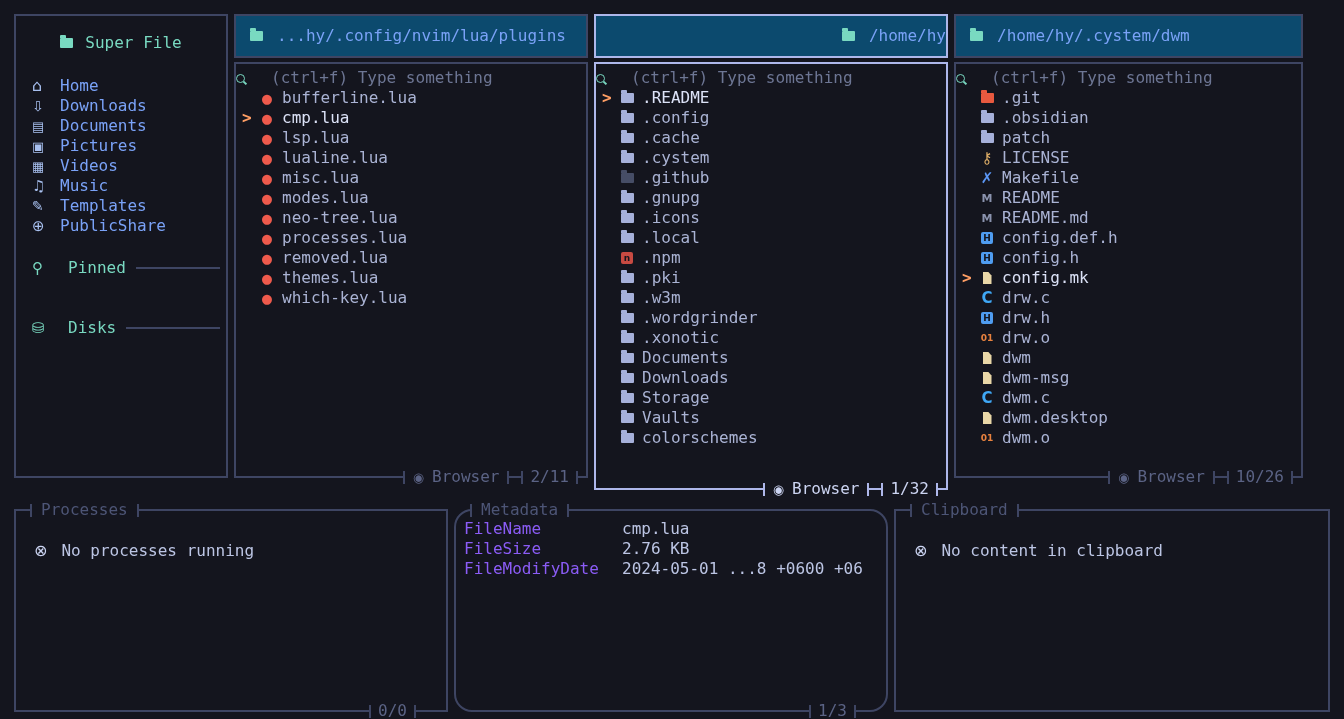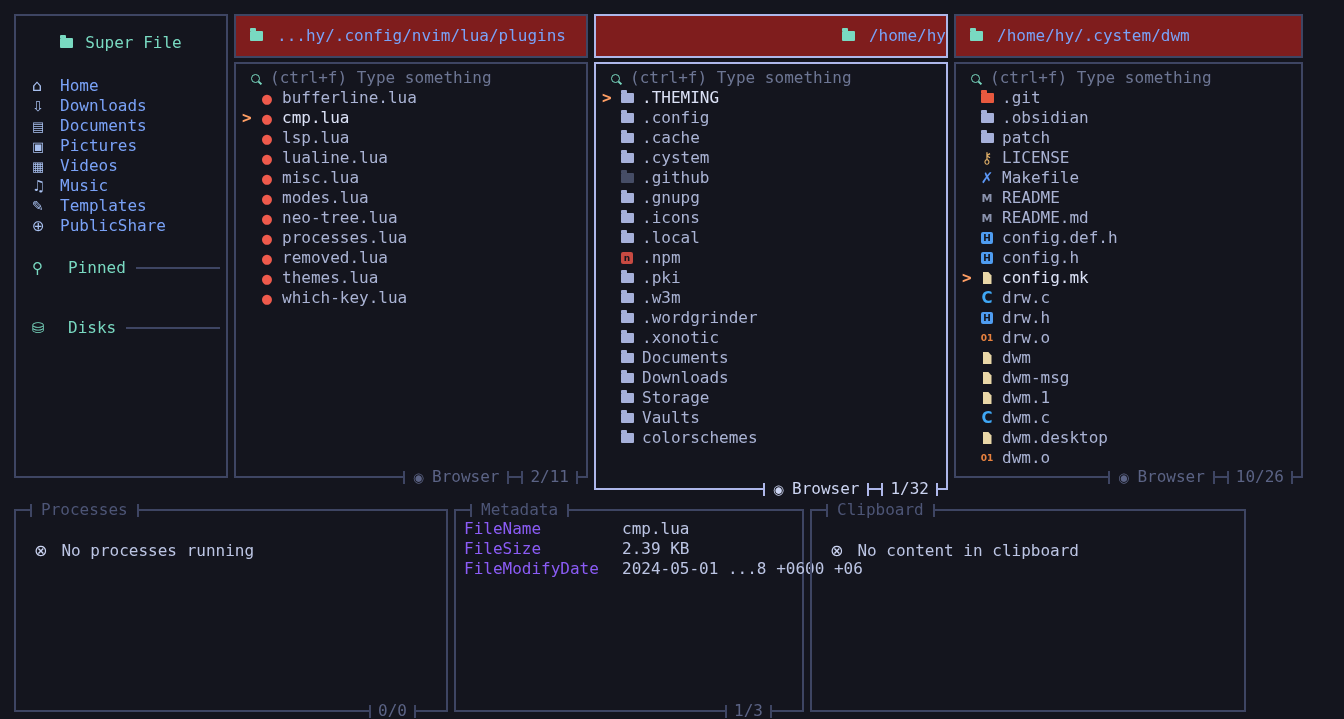--- a/index.html
+++ b/index.html
@@ -19,46 +19,46 @@
   .sb-item{height:20px;display:flex;align-items:center;padding-left:16px;cursor:default;}
   .sb-ico{width:20px;flex:none;display:flex;align-items:center;justify-content:center;margin-right:8px;}
   .sb-label{color:#7aa2f7;}
   .sb-section{margin-top:22px;display:flex;align-items:center;padding-left:16px;}
   .sb-section.disks{margin-top:40px;}
   .sb-sec-label{color:#79d9c1;margin-left:8px;}
   .sb-line{flex:1;height:2px;background:#3e4563;margin:0 6px 0 10px;}
   
   .panel{width:354px;display:flex;flex-direction:column;flex:none;}
   .panel.p3{width:349px;}
-  .panel-header{height:44px;box-sizing:border-box;border:2px solid #3e4563;background:#7f1d1d;
+  .panel-header{height:44px;box-sizing:border-box;border:2px solid #3e4563;background:#0c4a6e;
                 display:flex;align-items:center;padding-left:14px;gap:14px;margin-bottom:4px;}
   .path{color:#7aa2f7;}
   .panel-body{height:416px;box-sizing:border-box;border:2px solid #3e4563;position:relative;
               padding-top:4px;}
   .panel.active .panel-header,.panel.active .panel-body{border-color:#aeb7ea;justify-content:flex-end;}
   .panel.active .panel-body{height:428px;}
-  .search-row{height:20px;display:flex;align-items:center;gap:10px;padding-left:15px;color:#6d7694;}
+  .search-row{height:20px;display:flex;align-items:center;gap:26px;padding-left:0;color:#6d7694;}
   .file-row{height:20px;display:flex;align-items:center;padding-left:4px;}
   .cursor{width:16px;flex:none;color:#ff9e64;font-weight:bold;padding-left:2px;}
   .icon-cell{width:18px;flex:none;display:flex;align-items:center;justify-content:center;margin-right:6px;}
   .fname{color:#aab3d4;white-space:pre;}
   .file-row.selected .fname{color:#dce2f7;}
   
   .panel-footer{position:absolute;right:8px;bottom:-11px;height:20px;display:flex;align-items:center;
                 background:#14151e;color:#5b6385;}
   .tee{width:2px;height:13px;background:#3e4563;flex:none;}
   .fdash{width:12px;height:2px;background:#3e4563;flex:none;}
   .flabel{padding:0 8px;display:flex;align-items:center;gap:8px;}
   .fcount{padding:0 7px;}
   .panel.active .panel-footer{color:#ccd4f2;}
   .panel.active .tee,.panel.active .fdash{background:#aeb7ea;}
   
   .bottom-row{display:flex;gap:6px;margin-top:19px;}
   .info-panel{box-sizing:border-box;border:2px solid #3e4563;height:203px;position:relative;}
-  .info-panel.w1{width:434px;} .info-panel.w2{width:350px;} .info-panel.w3{width:436px;}
+  .info-panel.w1{width:434px;} .info-panel.w2{width:434px;border-radius:18px;} .info-panel.w3{width:436px;}
   .info-title{position:absolute;top:-11px;left:14px;height:20px;display:flex;align-items:center;
               background:#14151e;color:#4d5576;}
   .info-title .tlabel{padding:0 9px;}
   .empty-msg{margin:30px 0 0 18px;display:flex;align-items:center;gap:14px;color:#bcc5e4;}
   .meta-rows{margin:8px 0 0 8px;}
   .meta-row{height:20px;display:flex;align-items:center;}
   .meta-label{width:158px;flex:none;color:#8b5cf6;}
   .meta-value{color:#bcc5e4;white-space:pre;}
   .info-count{position:absolute;bottom:-11px;right:30px;height:20px;display:flex;align-items:center;
               background:#14151e;color:#5b6385;}
@@ -246,21 +246,21 @@
         <div class="search-row">
           <span class="i-search" style="color: rgb(121, 217, 193);"></span>
           <span>(ctrl+f) Type something</span>
         </div>
         <div class="files">
             <div class="file-row selected">
               <span class="cursor">&gt;</span>
               <span class="icon-cell">
                 <span class="i-folder" style="background: rgb(166, 176, 218);"></span>
               </span>
-              <span class="fname">.THEMING</span>
+              <span class="fname">.README</span>
             </div>
             <div class="file-row">
               <span class="cursor"></span>
               <span class="icon-cell">
                 <span class="i-folder" style="background: rgb(166, 176, 218);"></span>
               </span>
               <span class="fname">.config</span>
             </div>
             <div class="file-row">
               <span class="cursor"></span>
@@ -502,27 +502,20 @@
             <div class="file-row">
               <span class="cursor"></span>
               <span class="icon-cell">
                 <span class="i-doc" style="background: rgb(233, 215, 167);"></span>
               </span>
               <span class="fname">dwm-msg</span>
             </div>
             <div class="file-row">
               <span class="cursor"></span>
               <span class="icon-cell">
-                <span class="i-doc" style="background: rgb(233, 215, 167);"></span>
-              </span>
-              <span class="fname">dwm.1</span>
-            </div>
-            <div class="file-row">
-              <span class="cursor"></span>
-              <span class="icon-cell">
                 <span class="i-glyph" style="color: rgb(63, 167, 245); font-size: 15px; font-weight: bold;">C</span>
               </span>
               <span class="fname">dwm.c</span>
             </div>
             <div class="file-row">
               <span class="cursor"></span>
               <span class="icon-cell">
                 <span class="i-doc" style="background: rgb(233, 215, 167);"></span>
               </span>
               <span class="fname">dwm.desktop</span>
@@ -576,21 +569,21 @@
         <span class="tlabel">Metadata</span>
         <span class="tee"></span>
       </div>
       <div class="meta-rows">
           <div class="meta-row">
             <span class="meta-label">FileName</span>
             <span class="meta-value">cmp.lua</span>
           </div>
           <div class="meta-row">
             <span class="meta-label">FileSize</span>
-            <span class="meta-value">2.39 KB</span>
+            <span class="meta-value">2.76 KB</span>
           </div>
           <div class="meta-row">
             <span class="meta-label">FileModifyDate</span>
             <span class="meta-value">2024-05-01 ...8 +0600 +06</span>
           </div>
         </div>
       <div class="info-count">
         <span class="tee"></span>
         <span class="fcount">1/3</span>
         <span class="tee"></span>

